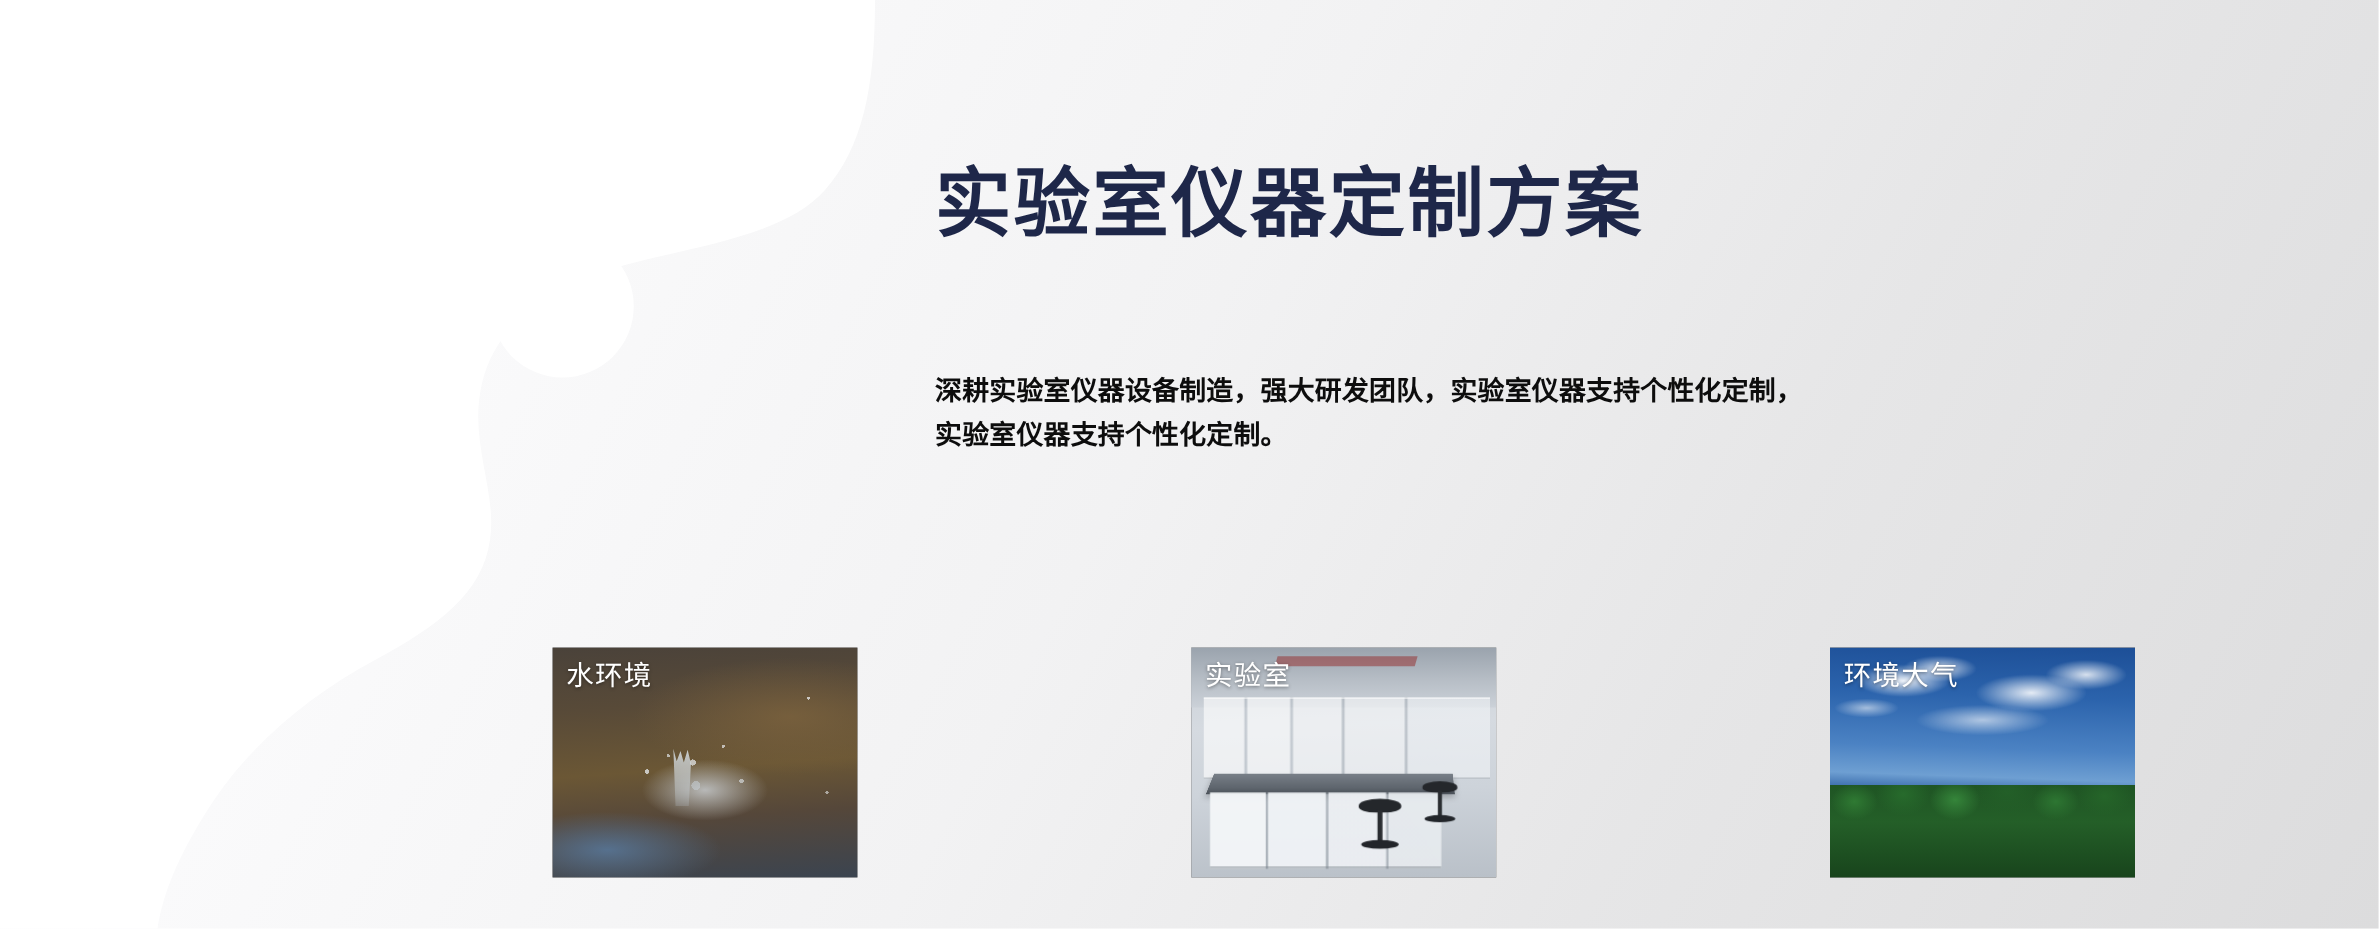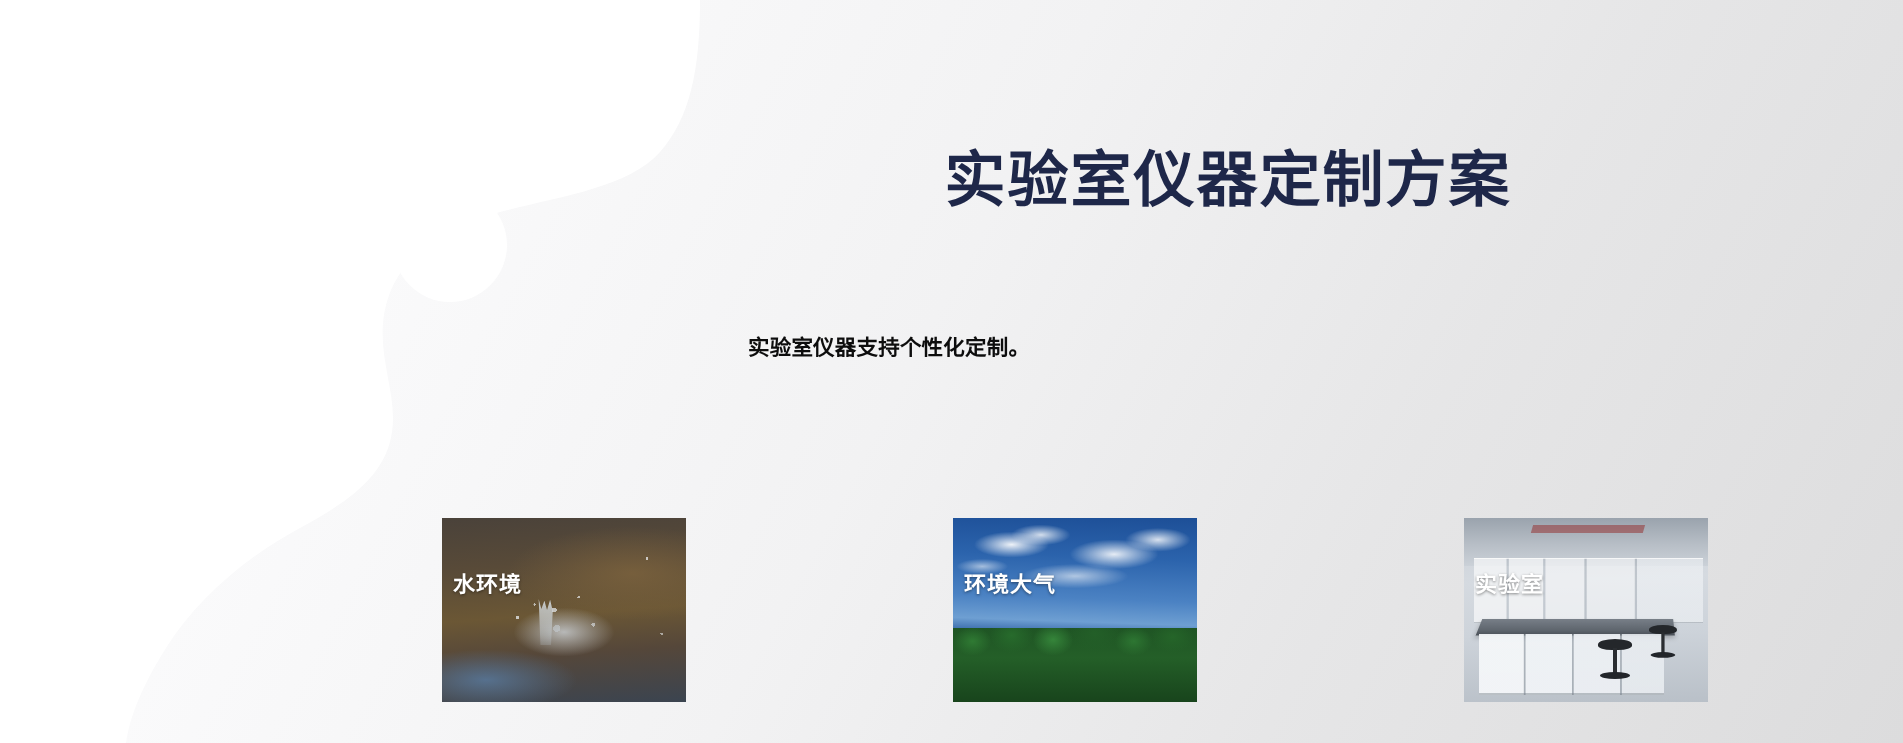--- a/index.html
+++ b/index.html
@@ -30,22 +30,22 @@
   }
 
   
   .headline-block {
     position: absolute;
     left: 748px;
     top: 128px;
     width: 960px;
   }
   .headline {
-    margin: 17px;
-    text-align: center;
+    margin: 0;
+    text-align: left;
     font-size: 61px;
     line-height: 1.15;
     font-weight: 700;
     letter-spacing: 2px;
     color: #1e2749;
     font-family: "Liberation Sans", "DejaVu Sans", sans-serif;
     white-space: nowrap;
   }
 
   .subtitle-block {
@@ -85,25 +85,24 @@
     position: absolute;
     inset: 0;
   }
   .card-label {
     position: absolute;
     left: 11px;
     top: 9px;
     font-size: 22px;
     line-height: 1.25;
     color: #ffffff;
-    font-weight: 700;
+    font-weight: 400;
     letter-spacing: 1px;
     text-shadow: 0 1px 3px rgba(0,0,0,.45);
     z-index: 5;
-    margin-top: 44px;
   }
 
   
   .art-water {
     background:
       radial-gradient(ellipse 70px 34px at 50% 62%, rgba(208,214,220,.78) 0%, rgba(120,120,116,0) 72%),
       radial-gradient(ellipse 120px 40px at 18% 88%, rgba(88,120,155,.85) 0%, rgba(60,75,90,0) 76%),
       radial-gradient(ellipse 160px 60px at 78% 30%, rgba(126,100,62,.75) 0%, rgba(70,56,38,0) 78%),
       linear-gradient(176deg, #4a423a 0%, #584a38 26%, #6b5735 52%, #55473a 72%, #3b4450 100%);
   }
@@ -305,40 +304,32 @@
     <circle cx="450" cy="245" r="57" fill="#ffffff"></circle>
     <circle cx="272" cy="479" r="33" fill="#ffffff"></circle>
   </svg>
 
   <div class="headline-block">
     <h1 class="headline">实验室仪器定制方案</h1>
   </div>
 
   <div class="subtitle-block">
     <p class="subtitle">
-      <br>
+      <span>深耕实验室仪器设备制造，强大研发团队，实验室仪器支持个性化定制，</span><br>
       <span>实验室仪器支持个性化定制。</span>
     </p>
   </div>
 
   <div class="cards">
 
     <div class="card">
       <div class="card-art art-water"></div>
       <span class="card-label">水环境</span>
     </div>
 
-
-    <div class="card">
-      <div class="card-art art-sky">
-        <div class="clouds"></div>
-        <div class="forest"></div>
-      </div>
-      <span class="card-label">环境大气</span>
-    </div>
 
     <div class="card">
       <div class="card-art art-lab">
         <div class="lab-ceiling"></div>
         <div class="lab-hoods"></div>
         <div class="lab-bench"></div>
         <div class="lab-cabinets"></div>
         <div class="lab-stool s1">
           <span class="seat"></span>
             <span class="post"></span>
@@ -346,14 +337,22 @@
         </div>
         <div class="lab-stool s2">
           <span class="seat"></span>
             <span class="post"></span>
             <span class="base"></span>
         </div>
       </div>
       <span class="card-label">实验室</span>
     </div>
 
+    <div class="card">
+      <div class="card-art art-sky">
+        <div class="clouds"></div>
+        <div class="forest"></div>
+      </div>
+      <span class="card-label">环境大气</span>
+    </div>
+
   </div>
 </div>
 
 </body></html>

